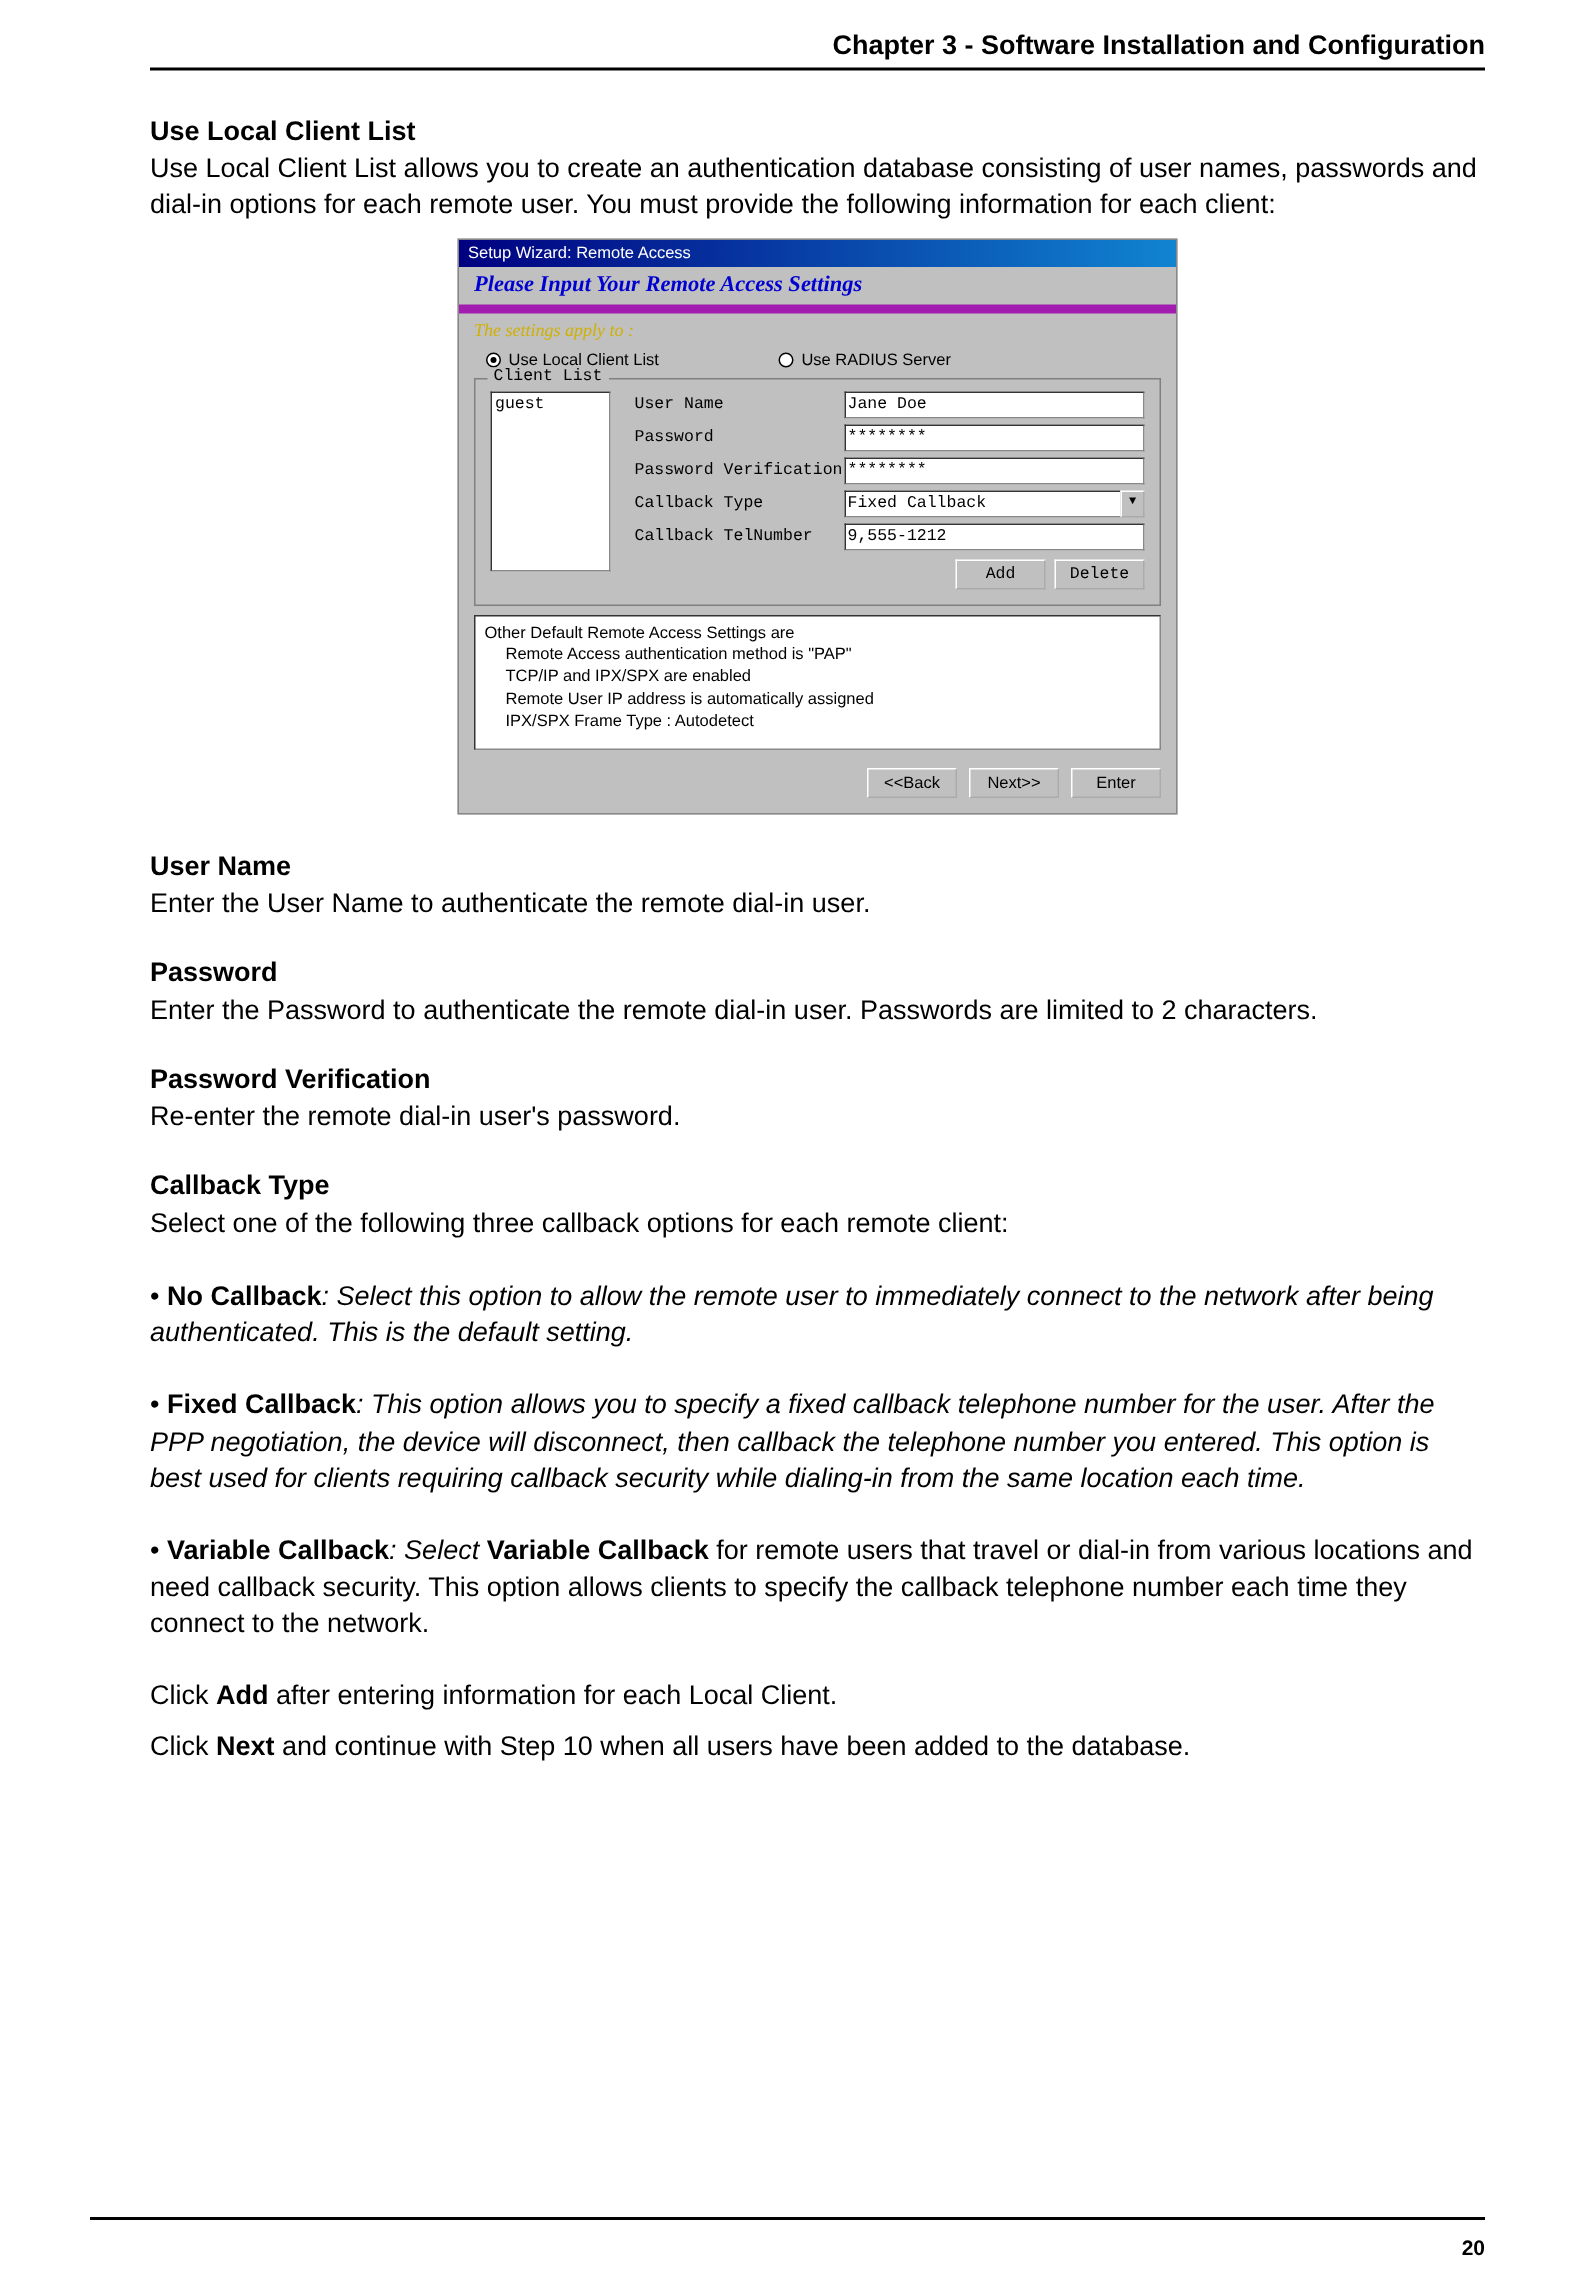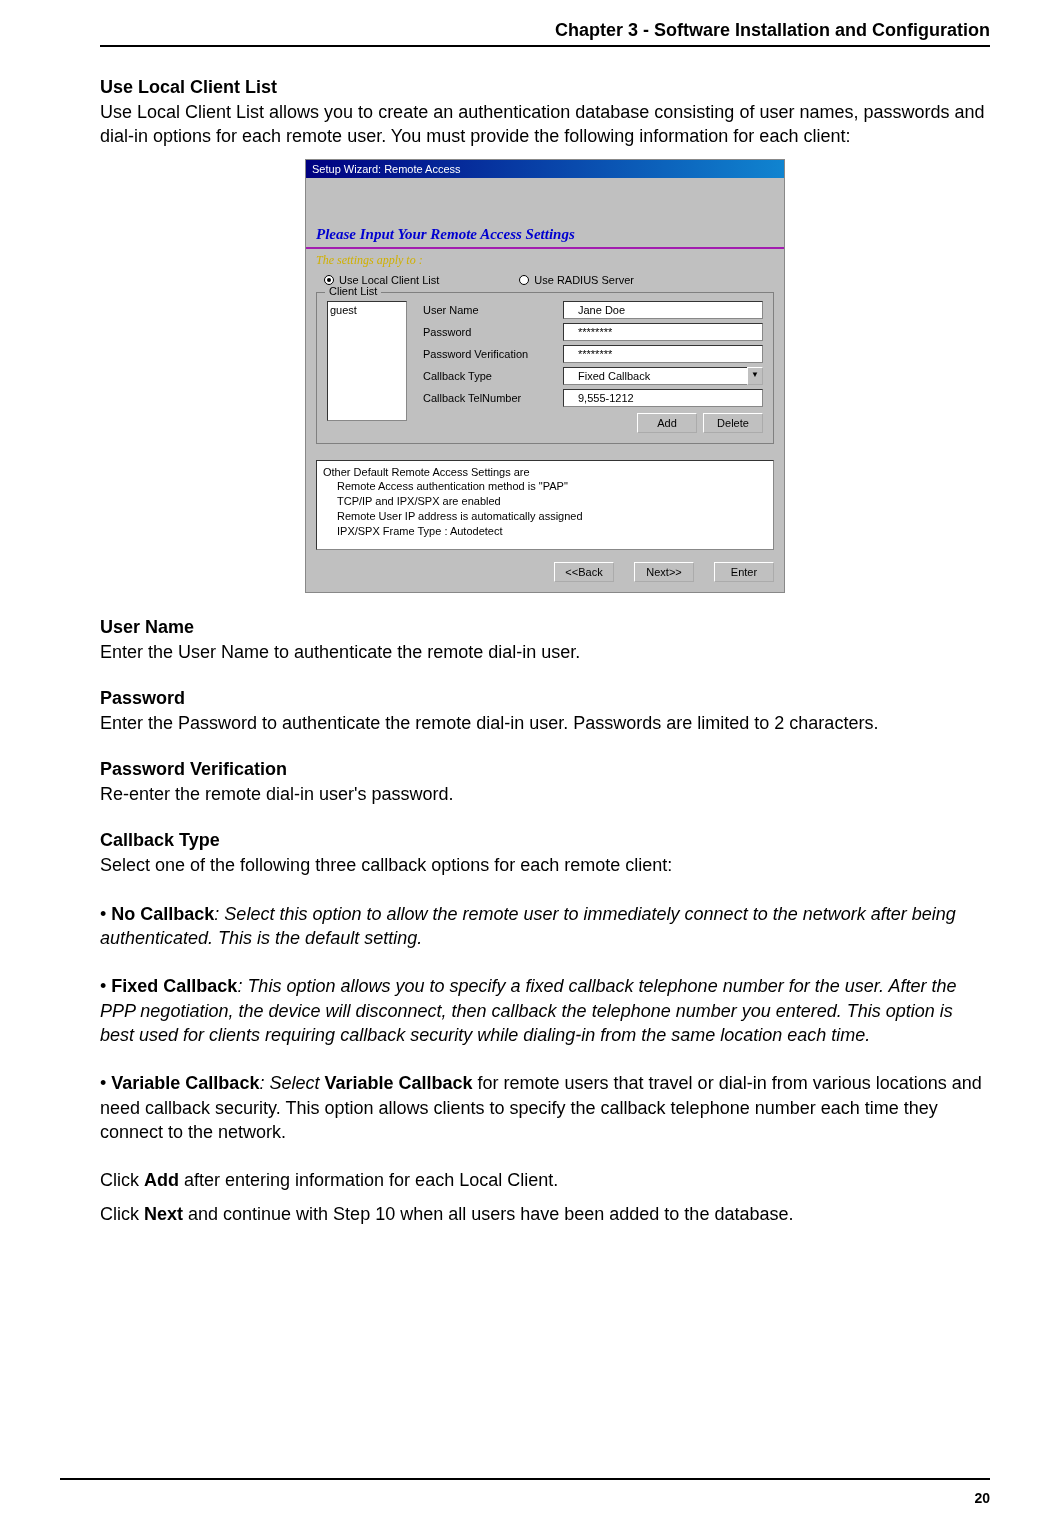--- a/index.html
+++ b/index.html
@@ -62,22 +62,21 @@
     font-weight: normal;
   }
   .wiz-bluehead {
     background: #c0c0c0;
     color: #0000d0;
     font-style: italic;
     font-weight: bold;
     font-family: "Times New Roman", serif;
     font-size: 15px;
     padding: 4px 10px;
-    border-bottom: 2px solid #a21caf;
-    margin-top: 44px;
+    border-bottom: 6px solid #a21caf;
   }
   .wiz-subhead {
     color: #d0b000;
     font-style: italic;
     font-family: "Times New Roman", serif;
     font-size: 12px;
     padding: 4px 10px;
   }
   .wiz-radio-row {
     display: flex;
@@ -87,23 +86,24 @@
   .radio-item { display: flex; align-items: center; gap: 5px; }
   .radio-dot {
     width: 10px; height: 10px; border: 1px solid #000; border-radius: 50%;
     background: #fff; display: inline-flex; align-items: center; justify-content: center;
   }
   .radio-dot.on::after {
     content: ""; width: 4px; height: 4px; background: #000; border-radius: 50%;
   }
   .fieldset {
     border: 1px solid #808080;
-    margin: 0 10px 16px 10px;
+    margin: 0 10px 6px 10px;
     padding: 8px 10px 10px 10px;
     position: relative;
+    font-family: Liberation Mono, monospace;
   }
   .fieldset-legend {
     position: absolute;
     top: -8px; left: 8px;
     background: #c0c0c0;
     padding: 0 4px;
     font-size: 11px;
   }
   .client-body { display: flex; gap: 16px; }
   .listbox {
@@ -115,21 +115,21 @@
   }
   .form-grid { flex: 1; }
   .form-row { display: flex; align-items: center; margin-bottom: 4px; }
   .form-label { width: 140px; font-size: 11px; }
   .form-input {
     flex: 1;
     height: 18px;
     background: #fff;
     border: 1px inset #888;
     font-size: 11px;
-    padding: 1px 14px;
+    padding: 1px 1px;
     font-family: inherit;
   }
   .select-wrap { display: flex; flex: 1; }
   .select-btn {
     width: 16px; height: 18px;
     background: #c0c0c0;
     border: 1px outset #fff;
     font-size: 8px;
     text-align: center;
     line-height: 14px;
@@ -152,21 +152,21 @@
     border: 1px inset #888;
     padding: 4px 6px;
     font-size: 11px;
     line-height: 1.35;
     height: 90px;
   }
   .info-indent { padding-left: 14px; }
   .wiz-footer {
     display: flex;
     justify-content: flex-end;
-    gap: 20px;
+    gap: 8px;
     padding: 6px 10px 10px 10px;
   }
 
   .bottom-rule {
     position: absolute;
     left: 60px; right: 60px; bottom: 50px;
     border-top: 2px solid #000;
   }
   .page-number {
     position: absolute;

